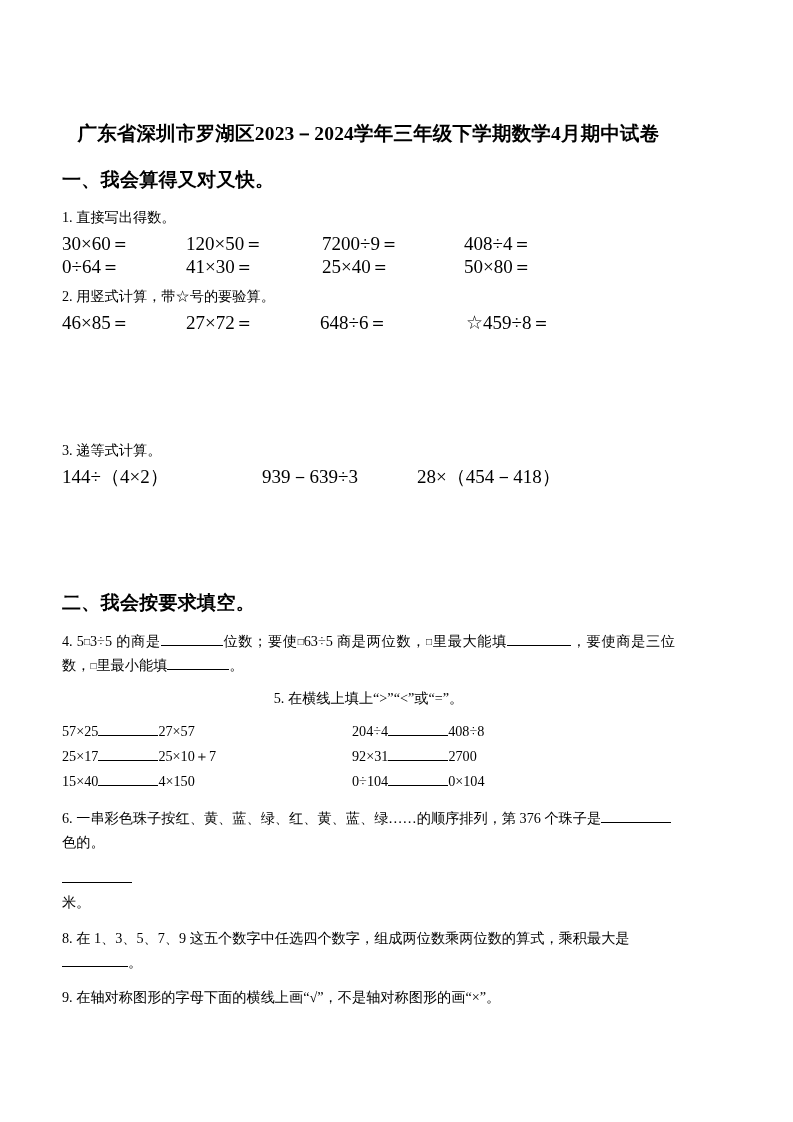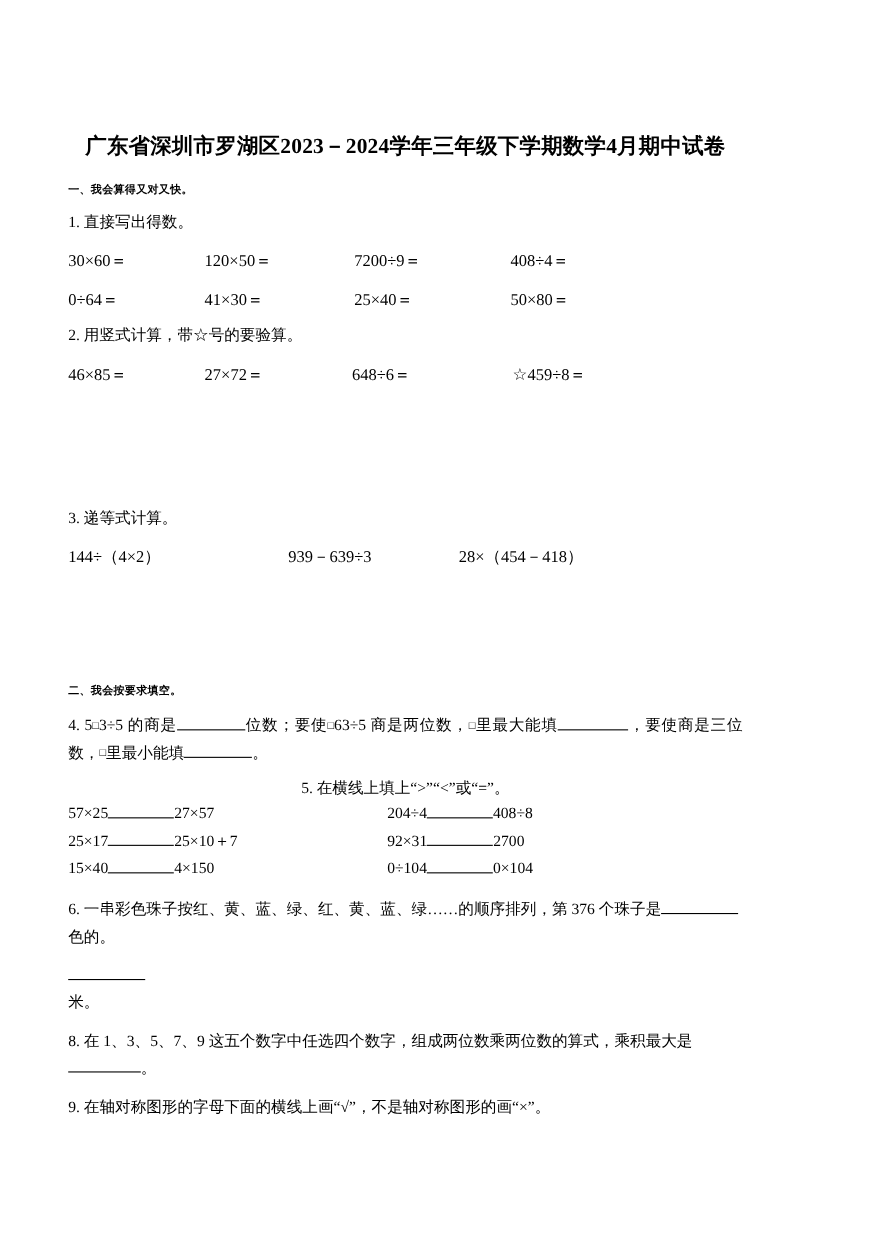--- a/index.html
+++ b/index.html
@@ -28,56 +28,57 @@
     margin: 0;
     padding-top: 103px;
     font-size: 19.5px;
     font-weight: bold;
     letter-spacing: 0.2px;
     text-align: center;
     line-height: 1.5;
     white-space: nowrap;
   }
   .section-head {
-    font-size: 10px;
+    font-size: 19px;
     font-weight: bold;
     margin: 17px 0 0 0;
     line-height: 1.6;
     letter-spacing: 0.3px;
   }
   .q-line {
     font-size: 14.2px;
     line-height: 1.62;
     margin: 10px 0 0 0;
   }
   .q-line.tight { margin-top: 9px; text-align: center; }
   .exprs {
     position: relative;
-    margin-top: 12px;
-    font-size: 15px;
+    margin-top: 0;
+    font-size: 19px;
     line-height: 1.62;
     height: 23px;
   }
   .exprs span.col {
     position: absolute;
     top: 0;
     white-space: nowrap;
   }
   .c1 { left: 0px; }
   .c2 { left: 124px; text-align: right; }
   .c3 { left: 260px; }
   .c4 { left: 402px; }
   .c3b { left: 258px; }
   .c4b { left: 404px; }
   .d1 { left: 0px; text-align: right; }
   .d2 { left: 200px; }
   .d3 { left: 355px; }
   .gap-work-1 { height: 98px; }
   .gap-section { height: 86px; }
   .cmp-rows {
+    margin-top: 10px;
   }
   .cmp-row {
     position: relative;
     height: 25px;
     font-size: 14.2px;
     line-height: 1.62;
   }
   .cmp-row .left-pair {
     position: absolute;
     left: 0;

